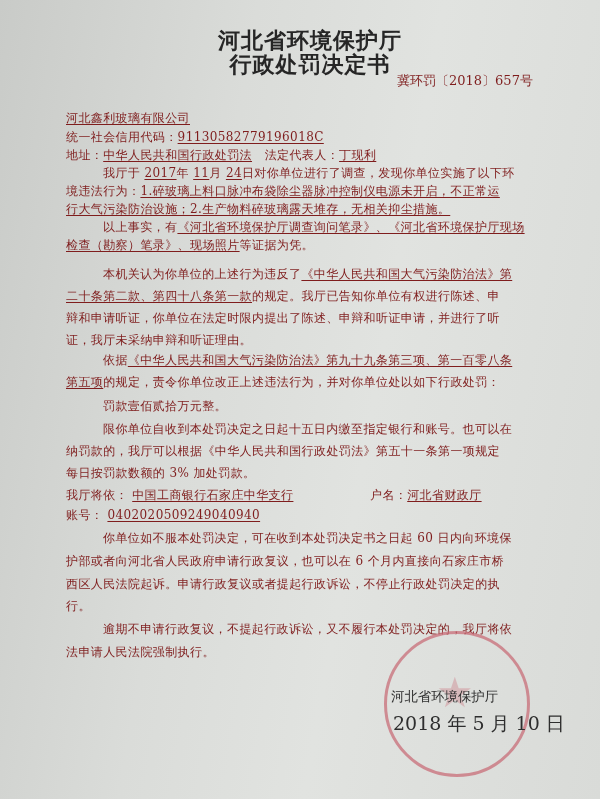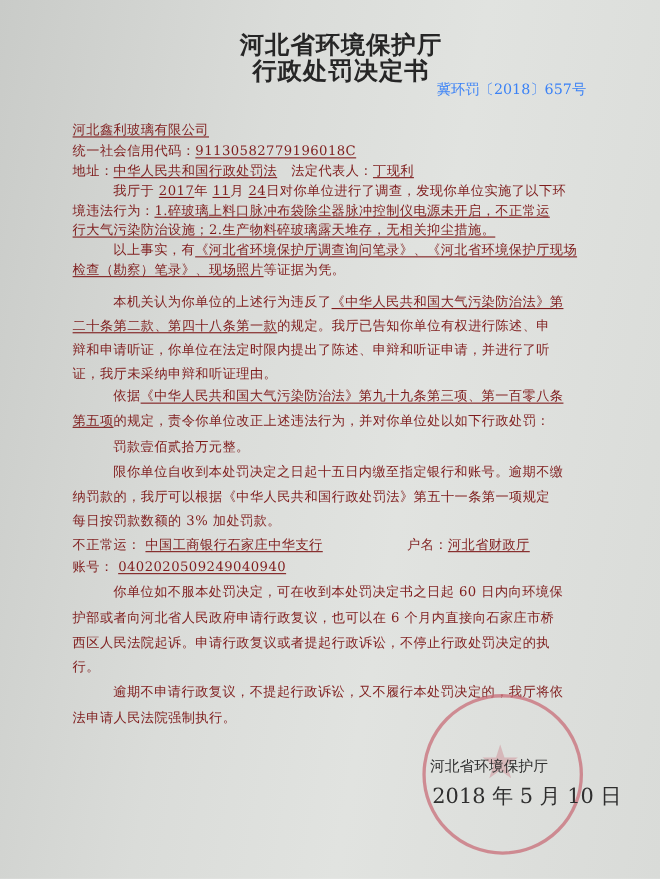--- a/index.html
+++ b/index.html
@@ -11,21 +11,21 @@
   }
   .page { position: absolute; left: 0; top: 0; width: 600px; height: 773px; }
   .title {
     position: absolute; left: 0; width: 600px; text-align: center;
     font-family: "DejaVu Sans", "Liberation Sans", sans-serif;
     font-size: 22px; font-weight: bold; color: #262626; letter-spacing: 1px;
   }
   .t1 { top: 26px; left: 10px; }
   .t2 { top: 50px; left: 10px; }
   .docno {
-    position: absolute; top: 72px; left: 397px; font-size: 13px; color: #3b82f6;
+    position: absolute; top: 72px; left: 397px; font-size: 13px; color: #7f1d1d;
   }
   .line {
     position: absolute; left: 66px; font-size: 12px; line-height: 16px;
     white-space: nowrap; color: #7f1d1d; letter-spacing: 0.4px;
   }
   .ind { left: 103px; }
   .u { text-decoration: underline; text-underline-offset: 2px; text-decoration-thickness: 1px; }
   .sign-org { position: absolute; left: 391px; top: 688px; font-size: 13.4px; color: #2e2e2e; }
   .sign-date { position: absolute; left: 393px; top: 711px; font-size: 19px; color: #2e2e2e; }
   .seal {
@@ -83,26 +83,26 @@
   <div class="line" style="top:332px">证，我厅未采纳申辩和听证理由。</div>
 
   <div class="line ind" style="top:352px">
     <span>依据</span><span class="u">《中华人民共和国大气污染防治法》第九十九条第三项、第一百零八条</span>
   </div>
   <div class="line" style="top:374px">
     <span class="u">第五项</span><span>的规定，责令你单位改正上述违法行为，并对你单位处以如下行政处罚：</span>
   </div>
   <div class="line ind" style="top:398px">罚款壹佰贰拾万元整。</div>
 
-  <div class="line ind" style="top:421px">限你单位自收到本处罚决定之日起十五日内缴至指定银行和账号。逾期不缴</div>
+  <div class="line ind" style="top:421px">限你单位自收到本处罚决定之日起十五日内缴至指定银行和账号。也可以在</div>
   <div class="line" style="top:443px">纳罚款的，我厅可以根据《中华人民共和国行政处罚法》第五十一条第一项规定</div>
   <div class="line" style="top:465px">每日按罚款数额的 3% 加处罚款。</div>
 
   <div class="line" style="top:487px">
-    <span>不正常运：</span>&nbsp;<span class="u">中国工商银行石家庄中华支行</span>
+    <span>我厅将依：</span>&nbsp;<span class="u">中国工商银行石家庄中华支行</span>
   </div>
   <div class="line" style="top:487px; left:370px">
     <span>户名：</span><span class="u">河北省财政厅</span>
   </div>
   <div class="line" style="top:507px">
     <span>账号：</span>&nbsp;<span class="u">0402020509249040940</span>
   </div>
 
   <div class="line ind" style="top:530px">你单位如不服本处罚决定，可在收到本处罚决定书之日起 60 日内向环境保</div>
   <div class="line" style="top:553px">护部或者向河北省人民政府申请行政复议，也可以在 6 个月内直接向石家庄市桥</div>

